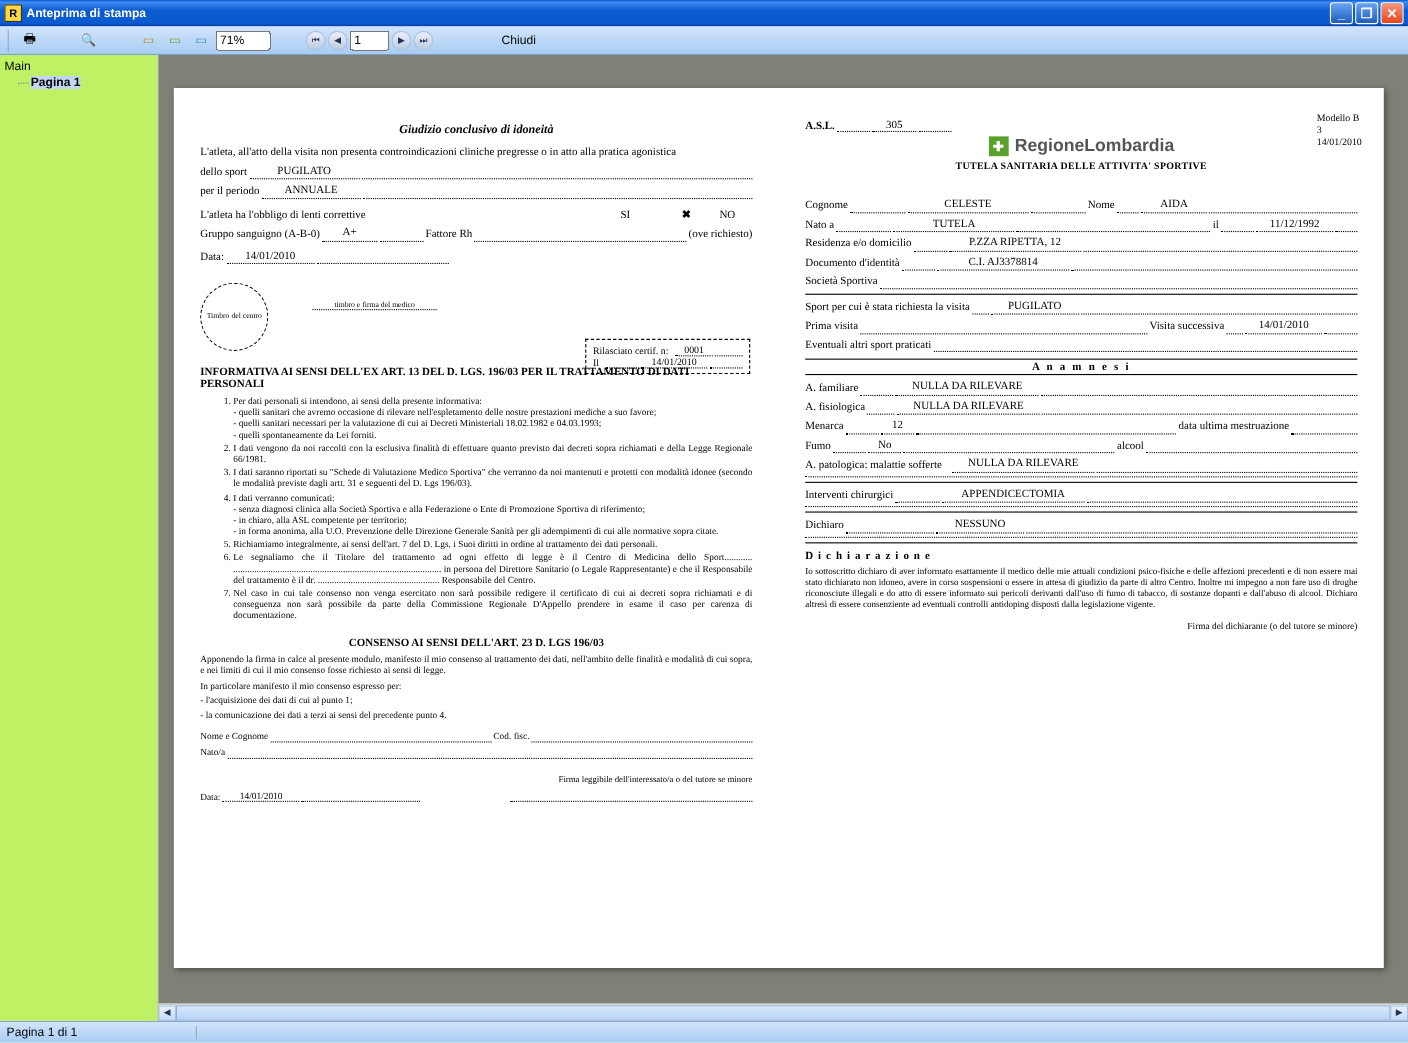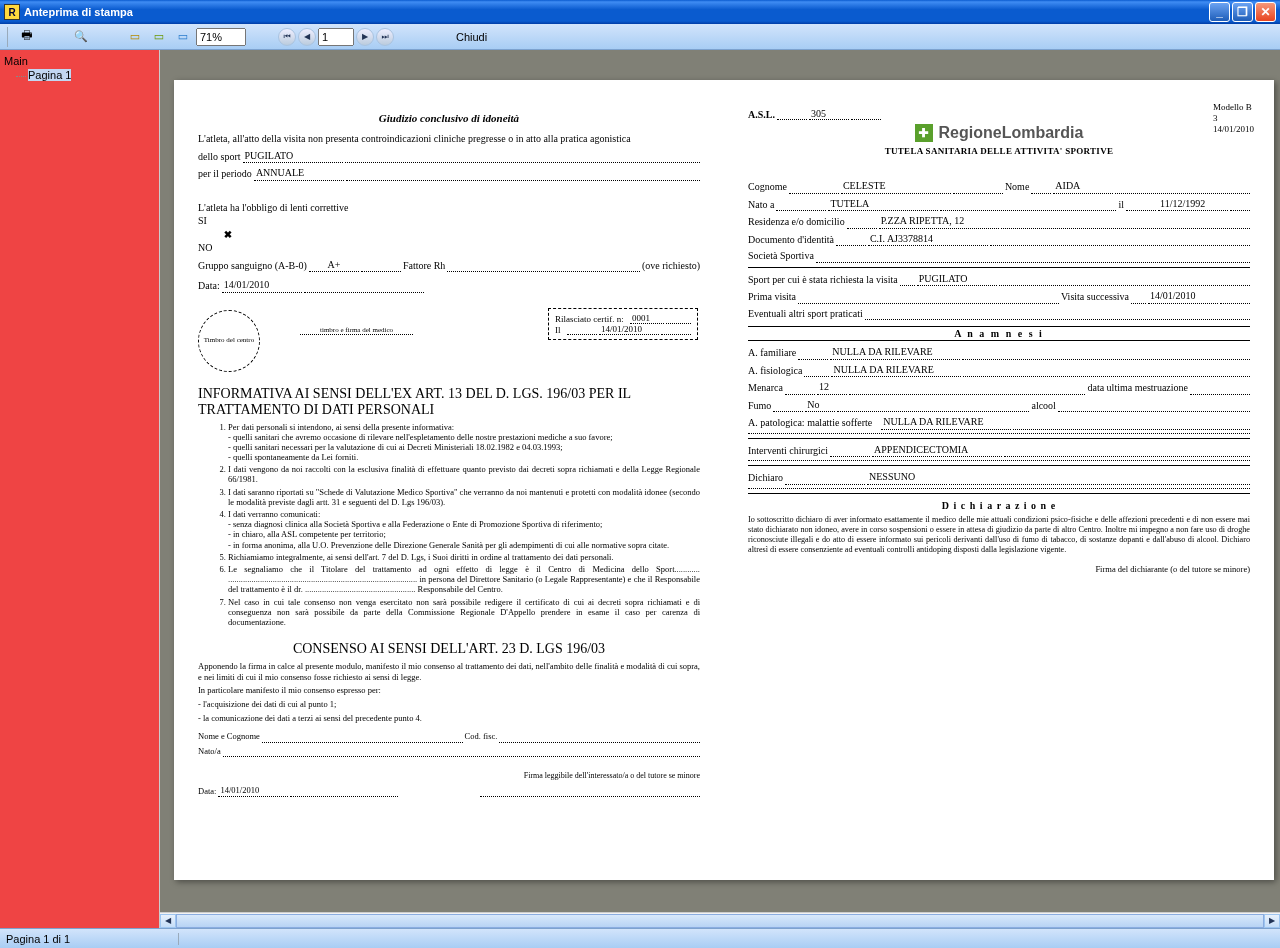--- a/index.html
+++ b/index.html
@@ -17,69 +17,69 @@
 .toolbar { height: 26px; background: linear-gradient(#d2e4fb,#a8cdf4); border-bottom: 1px solid #7da2ce; display: flex; align-items: center; padding: 0 4px; gap: 2px; }
 .toolbar .divider { width: 4px; height: 20px; border-left: 1px solid #9ab; margin: 0 3px; }
 .toolbar .tbtn { width: 22px; height: 22px; display: flex; align-items: center; justify-content: center; border: 1px solid transparent; border-radius: 2px; cursor: pointer; }
 .toolbar .zoom { width: 50px; height: 18px; font-size: 11px; padding: 0 2px; }
 .toolbar .pagenum { width: 36px; height: 18px; font-size: 11px; text-align: left; padding: 0 2px;}
 .toolbar .navbtn { width: 18px; height: 18px; border-radius: 9px; background: linear-gradient(#eef,#bcd); border: 1px solid #a9c3e0; display: flex; align-items:center; justify-content:center; font-size:8px; color:#235; cursor:pointer; }
 .toolbar .chiudi { margin-left: 8px; padding: 2px 10px; cursor:pointer; }
 
 
 .body { display: flex; height: calc(100vh - 24px - 26px - 20px); }
-.sidebar { width: 160px; background: #ef4444; border-right: 1px solid #ccc; padding: 4px 4px; font-size: 11px; color:#000; }
+.sidebar { width: 144px; background: #bef264; border-right: 1px solid #ccc; padding: 4px 4px; font-size: 11px; color:#000; }
 .sidebar .node { padding: 1px 0; }
 .sidebar .child::before { content: ""; display:inline-block; width:10px; border-bottom:1px dotted #888; margin-right:2px; vertical-align:middle;}
 .sidebar .child { padding-left: 12px; }
-.sidebar .sel { background: #c2d6f2; }
+.sidebar .sel { background: #c2d6f2; font-weight: bold; }
 
 .viewer { flex: 1; background: #808076; position: relative; overflow: hidden; }
 .viewer .scroll-h { position:absolute; left:0; right:0; bottom:0; height:16px; background: linear-gradient(#f3f3f3,#e4e4e4); border-top:1px solid #ccc; display:flex; align-items:center;}
 .viewer .scroll-h .arrow { width:16px; height:14px; background:linear-gradient(#e8f1fc,#c5ddf8); border:1px solid #9ec5f0; display:flex;align-items:center;justify-content:center;font-size:8px;color:#235;}
 .viewer .scroll-h .track { flex:1; height:14px; background: linear-gradient(#fdfdfd,#e8e8e8); position:relative;}
 .viewer .scroll-h .thumb { position:absolute; left:0; width:100%; height:100%; background: linear-gradient(#d8e8fb,#b7d3f4); border:1px solid #8aace0;}
 
 .page { position: absolute; left: 14px; top: 30px; width: 1100px; height: 800px; background: #fff; box-shadow: 2px 2px 6px rgba(0,0,0,.4); font-family: "Times New Roman", serif; color: #000; font-size: 10px; }
 .page-inner { display: flex; height: 100%; }
 .col { padding: 28px 24px 16px 24px; }
 .col-left { width: 50%; }
 .col-right { width: 50%; }
 
 h3.sect { font-size: 11px; font-weight: bold; text-align: center; margin: 4px 0 8px; font-style: italic; }
 .line { margin: 3px 0; line-height: 1.35; }
 .fld { display:flex; align-items:flex-end; gap: 2px; }
 .fld .lbl { white-space: nowrap; }
-.fld .val { border-bottom: 1px dotted #000; flex: 0 0 auto; text-align:left; padding: 0 2px; white-space:nowrap;}
+.fld .val { border-bottom: 1px dotted #000; flex: 0 0 auto; text-align:center; padding: 0 2px; white-space:nowrap;}
 .fld .fill { border-bottom: 1px dotted #000; flex: 1 1 auto;}
 
 .stampbox { border: 1px dashed #000; border-radius: 50%; width: 62px; height: 62px; display:flex; align-items:center; justify-content:center; text-align:center; font-size:7px; line-height:1.1; margin-top: 14px;}
 .certbox { border: 1px dashed #000; padding: 4px 6px; font-size: 9px; position:absolute; right: 26px; top: 228px; width:150px;}
 .col-left { position:relative;}
 
-.informativa h4 { font-size: 14px; font-weight: normal; margin: 14px 0 4px; }
+.informativa h4 { font-size: 10px; font-weight: bold; margin: 14px 0 4px; }
 .informativa ol { list-style: decimal; margin-left: 30px; font-size: 8.5px; }
 .informativa ol > li { margin-bottom: 2px; text-align: justify; line-height:1.2;}
 .informativa ul { list-style: none; margin-left: 0; }
 .informativa ul li::before { content:"- ";}
 .consenso { font-size: 8.5px; line-height:1.25;}
 .consenso p { margin: 3px 0; text-align: justify;}
 
 .rl-head { display:flex; align-items:center; gap:6px; justify-content:center; font-weight:bold; color:#555; font-family: Arial, sans-serif; font-size:16px;}
 .rl-head .rl-logo { width:18px; height:18px; background:#5aa02c; color:#fff; display:flex; align-items:center; justify-content:center; font-size:12px;}
 .modello { position:absolute; right:20px; top:22px; font-size:9px; text-align:left; line-height:1.2;}
 .col-right { position: relative; }
 
 .right-sub { text-align:center; font-size: 9px; font-weight:bold; margin-top:4px; letter-spacing:0.3px;}
 .right-sub2 { text-align:center; font-size: 10px; margin-top:6px; line-height:1.25;}
 
 .anamnesi-title { text-align:center; font-weight:bold; letter-spacing:2px; border-top:1px solid #000; border-bottom:1px solid #000; margin:6px 0 4px; padding:1px 0;}
 .hrsep { border:0; border-top:1px solid #000; margin:4px 0;}
 .dich { font-size: 8.2px; text-align: justify; line-height:1.25; margin-top:4px;}
-.dich-title { text-align:center; font-weight:bold; letter-spacing:1px; margin-top:6px;}
+.dich-title { font-weight:bold; letter-spacing:1px; margin-top:6px;}
 .sign-r { text-align:right; font-size:8.5px; margin-top:8px;}
 
 
 .statusbar { height:20px; background: linear-gradient(#d2e4fb,#a8cdf4); border-top:1px solid #7da2ce; font-size:11px; display:flex; align-items:center; padding:0 6px; gap: 40px;}
 .statusbar > div { border-right:1px solid #9ab; padding-right: 108px;}
 
 
 .ico-print::before{content:"🖶"; font-size:12px; filter: hue-rotate(180deg);}
 .ico-find::before{content:"🔍"; font-size:11px;}
 .ico-page1::before{content:"▭"; color:#b58a00;}
@@ -136,21 +136,21 @@
           <div class="line fld">
               <span class="lbl">dello sport</span>
               <span class="val" style="min-width:100px">PUGILATO</span>
               <span class="fill"></span>
             </div>
           <div class="line fld">
               <span class="lbl">per il periodo</span>
               <span class="val" style="min-width:90px">ANNUALE</span>
               <span class="fill"></span>
             </div>
-          <div class="line" style="display:flex; margin-top:20px;flex-direction:column;">
+          <div class="line" style="display:flex; margin-top:8px;">
             <span style="flex:1">L'atleta ha l'obbligo di lenti correttive</span>
             <span style="width:30px">SI</span>
             <span style="width:60px; text-align:center" class="x-mark">✖</span>
             <span style="width:30px">NO</span>
           </div>
           <div class="line fld">
             <span class="lbl">Gruppo sanguigno (A-B-0)</span>
             <span class="val" style="min-width:50px;text-align:center">A+</span>
             <span class="fill" style="max-width:40px"></span>
             <span class="lbl">Fattore Rh</span>

